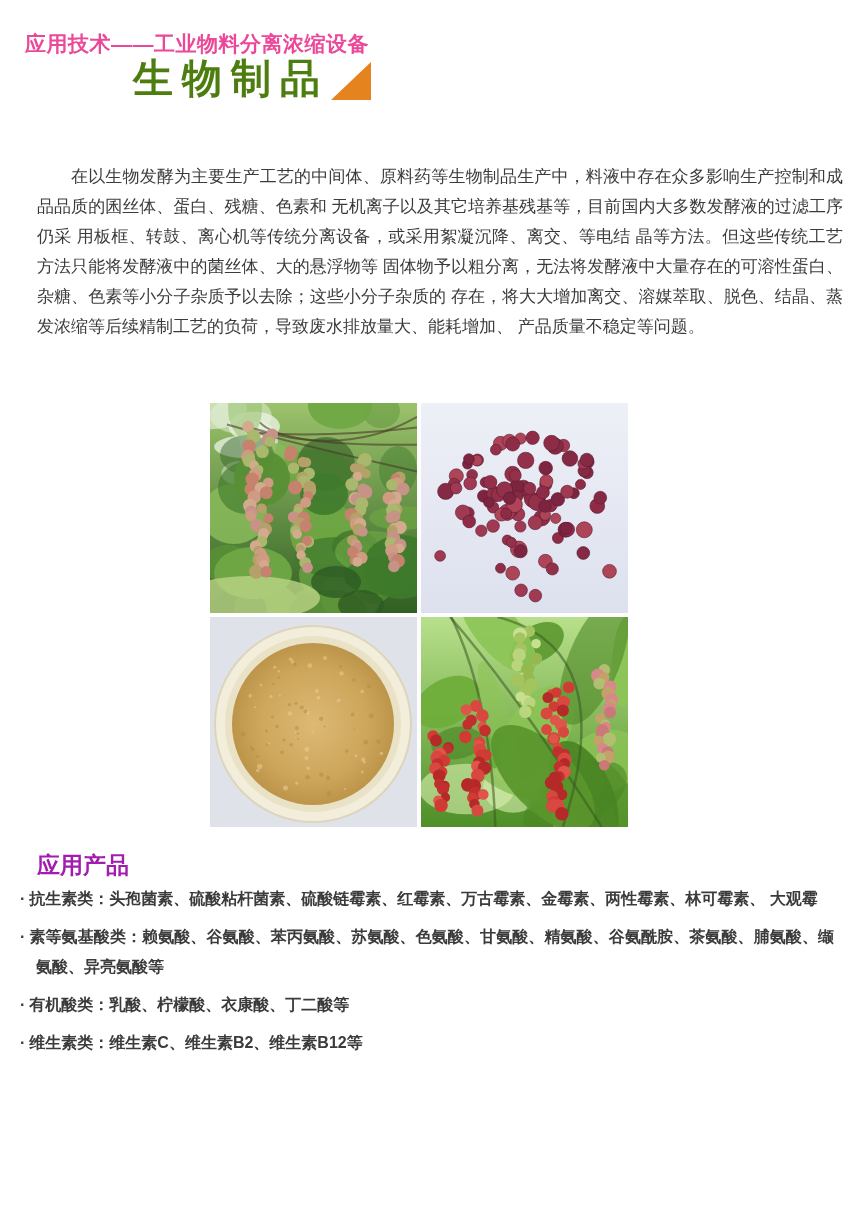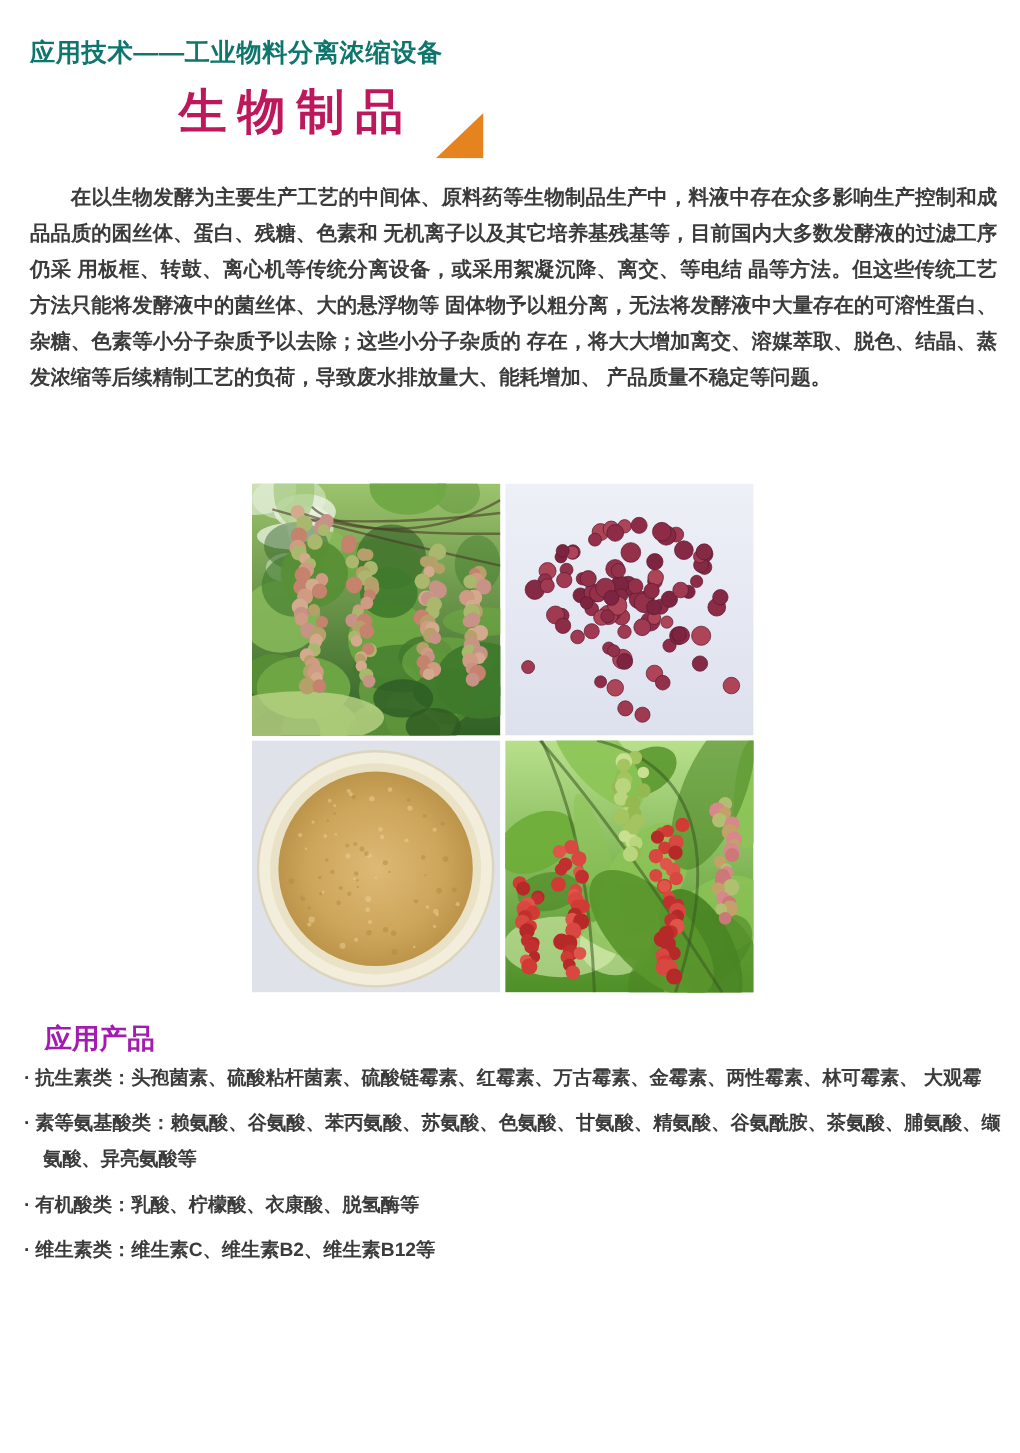--- a/index.html
+++ b/index.html
@@ -1,26 +1,26 @@
 <!DOCTYPE html>
 <html><head>
 <meta charset="utf-8">
 <style>
   html,body{margin:0;padding:0;background:#ffffff;}
   .page{position:relative;width:850px;height:1211px;background:#fff;overflow:hidden;
         font-family:"Liberation Sans","DejaVu Sans",sans-serif;}
   .eyebrow{position:absolute;left:25px;top:30px;font-size:21px;font-weight:bold;
-           color:#0f766e;letter-spacing:0.5px;white-space:nowrap;}
+           color:#ec4899;letter-spacing:0.5px;white-space:nowrap;}
   .title-row{position:absolute;left:133px;top:52px;display:flex;align-items:flex-end;}
-  .title{margin:16px;font-size:40px;line-height:52px;font-weight:bold;color:#be185d;
+  .title{margin:0;font-size:40px;line-height:52px;font-weight:bold;color:#4d7c0f;
          letter-spacing:9px;white-space:nowrap;}
   .tri{display:inline-block;width:40px;height:38px;margin-left:2px;margin-bottom:4px;
        background:#e5831f;clip-path:polygon(0 100%,100% 100%,100% 0);}
-  .intro{position:absolute;left:25px;top:150px;width:806px;margin:0;
-         font-size:17px;line-height:30px;font-weight:bold;color:#3b3b3b;
+  .intro{position:absolute;left:25px;top:150px;width:806px;margin:12px;
+         font-size:17px;line-height:30px;font-weight:normal;color:#3b3b3b;
          text-align:justify;text-indent:2em;}
   .montage{position:absolute;left:210px;top:403px;width:418px;height:424px;
            display:grid;grid-template-columns:207px 207px;grid-template-rows:210px 210px;
            gap:4px;}
   .montage svg{display:block;width:207px;height:210px;}
   .products-heading{position:absolute;left:25px;top:838px;margin:12px;
                     font-size:23px;font-weight:bold;color:#a21caf;}
   .product-list{position:absolute;left:20px;top:884px;width:814px;}
   .item{margin:0 0 8px 0;font-size:16px;line-height:30px;font-weight:bold;color:#3b3b3b;
         padding-left:16px;text-indent:-16px;text-align:justify;}
@@ -533,16 +533,16 @@
         <circle cx="17.2" cy="183.5" r="5.0" fill="#e0554a"></circle>
         <circle cx="20.1" cy="188.4" r="6.7" fill="#d03c34"></circle>
       </svg>
   </div>
 
   <h2 class="products-heading">应用产品</h2>
 
   <div class="product-list">
     <p class="item"><span class="bullet">·</span><span>抗生素类：头孢菌素、硫酸粘杆菌素、硫酸链霉素、红霉素、万古霉素、金霉素、两性霉素、林可霉素、 大观霉</span></p>
     <p class="item"><span class="bullet">·</span><span>素等氨基酸类：赖氨酸、谷氨酸、苯丙氨酸、苏氨酸、色氨酸、甘氨酸、精氨酸、谷氨酰胺、茶氨酸、脯氨酸、缬氨酸、异亮氨酸等</span></p>
-    <p class="item"><span class="bullet">·</span><span>有机酸类：乳酸、柠檬酸、衣康酸、脱氢酶等</span></p>
+    <p class="item"><span class="bullet">·</span><span>有机酸类：乳酸、柠檬酸、衣康酸、丁二酸等</span></p>
     <p class="item"><span class="bullet">·</span><span>维生素类：维生素C、维生素B2、维生素B12等</span></p>
   </div>
 </div>
 
 </body></html>

